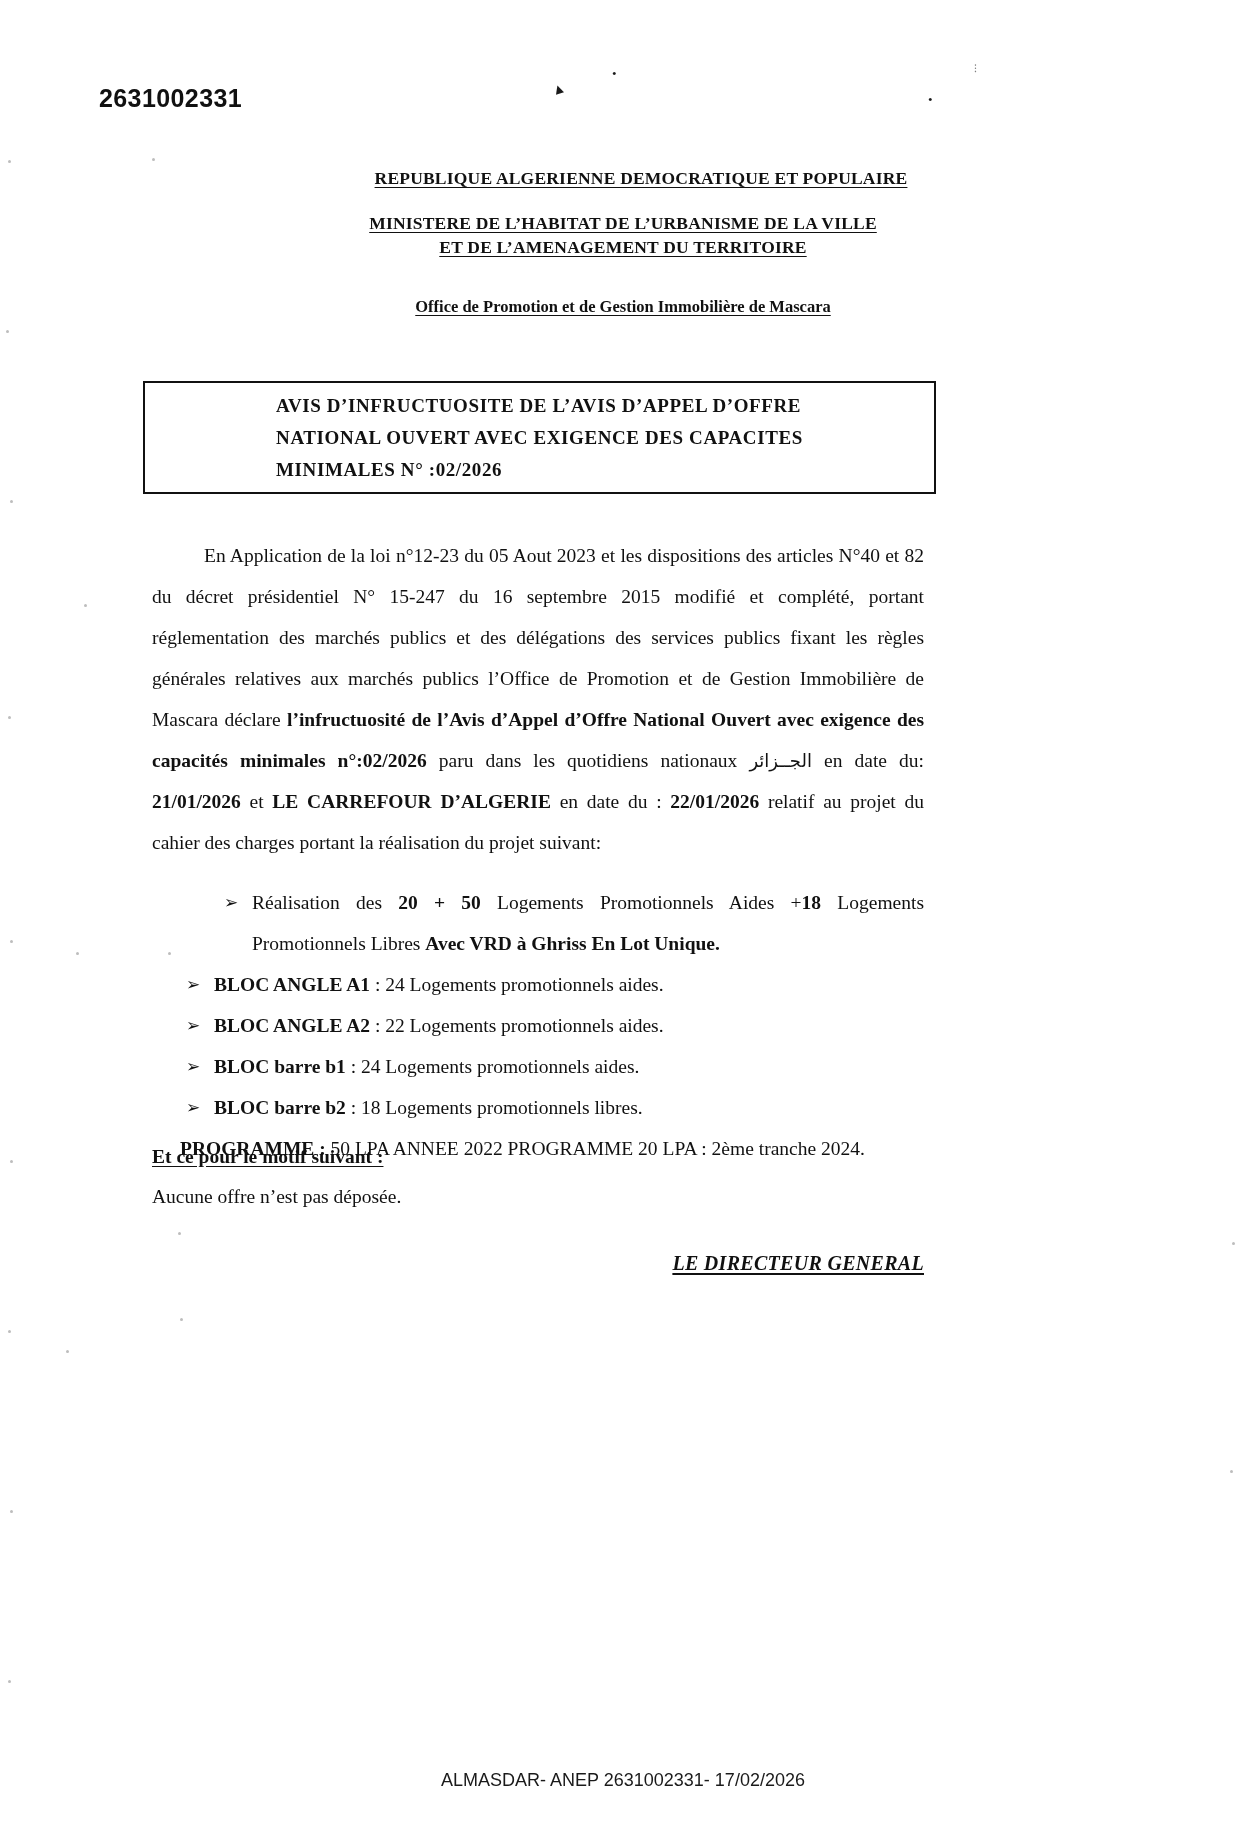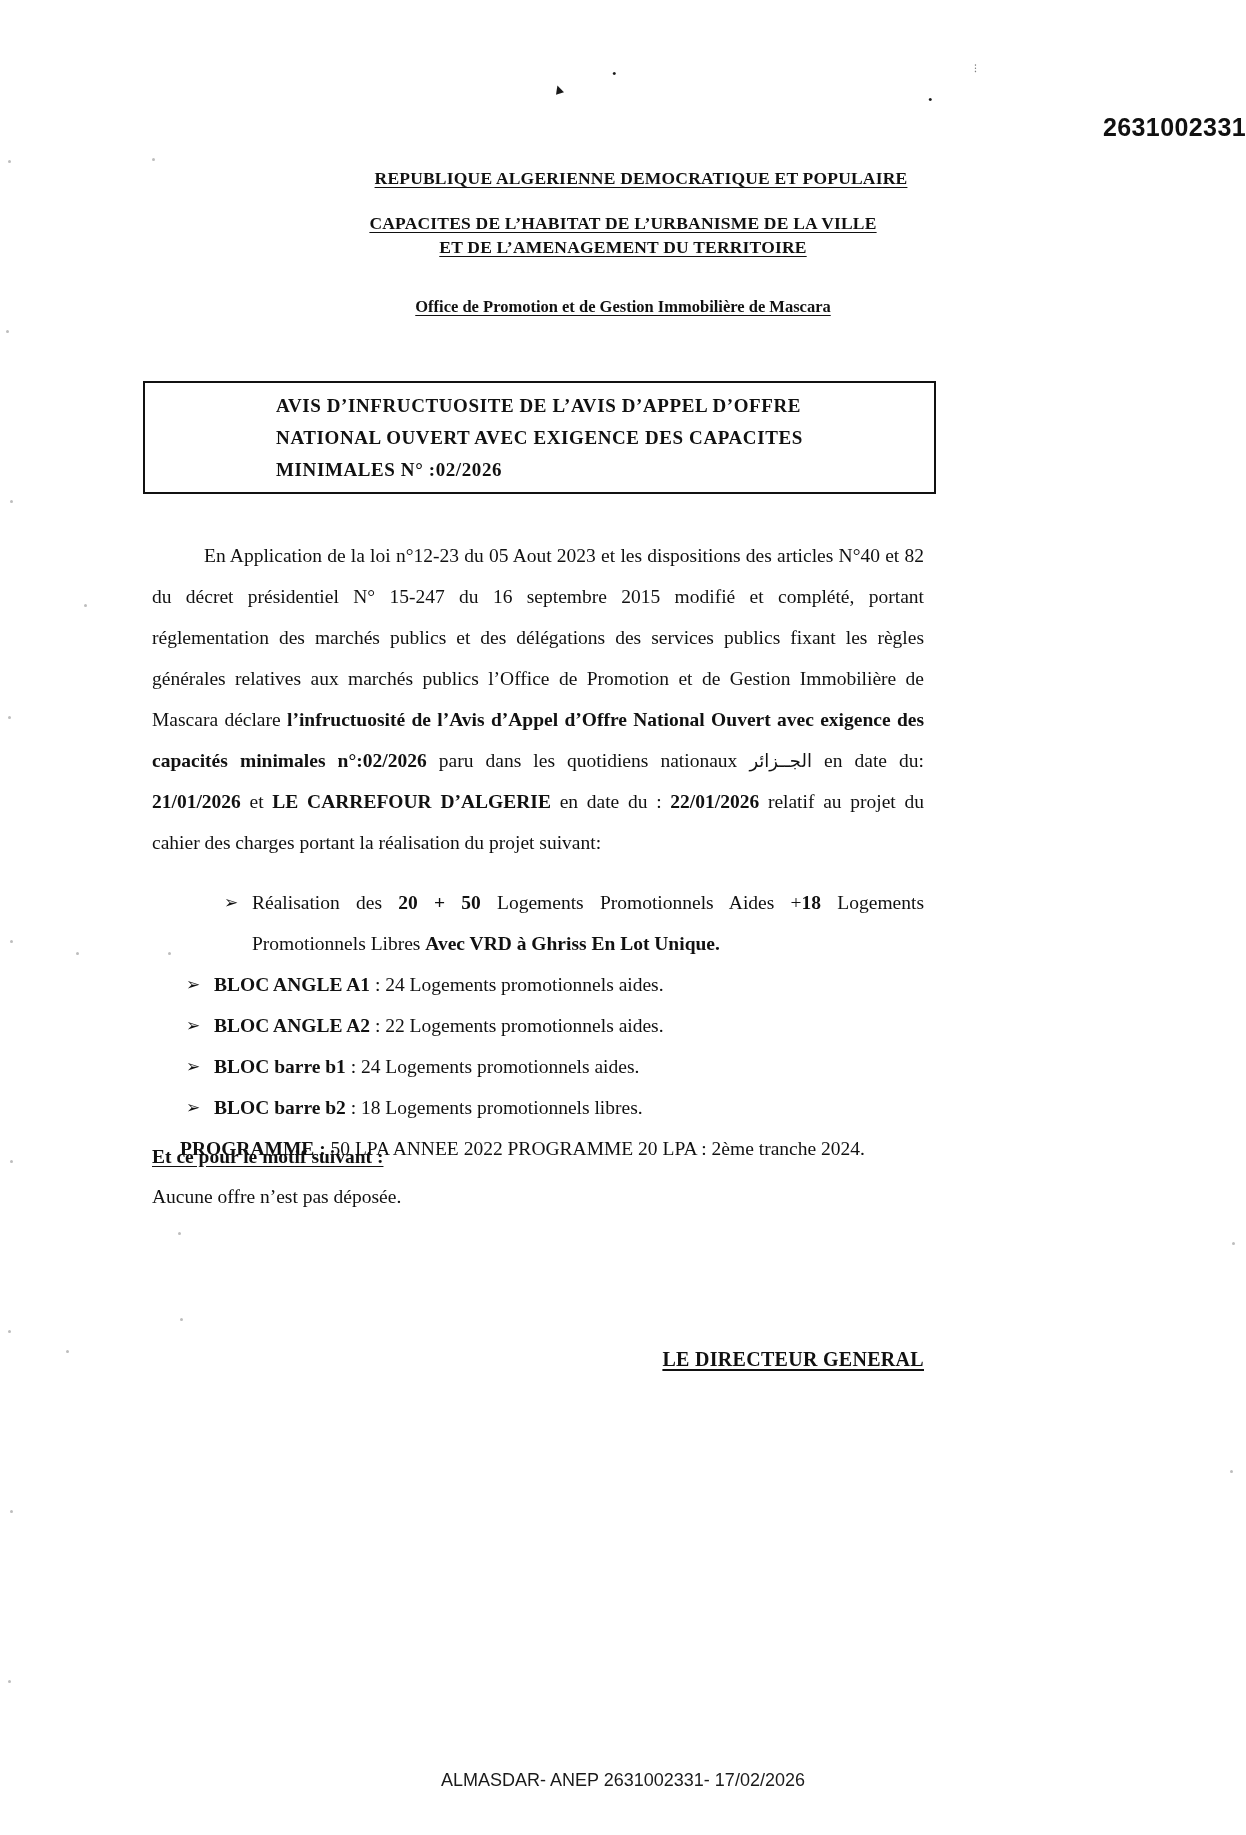--- a/index.html
+++ b/index.html
@@ -25,28 +25,27 @@
     position: absolute;
     background: #bdbdbd;
     border-radius: 50%;
   }
 
   .anep-number {
     position: absolute;
     top: 84px;
     left: 0;
     width: 1246px;
-    text-align: right;
+    text-align: left;
     padding-left: 99px;
     box-sizing: border-box;
     font-family: "Liberation Sans", sans-serif;
     font-weight: bold;
     font-size: 25px;
     letter-spacing: 0.4px;
-    margin-top: 29px;
   }
 
   .mark-a {
     position: absolute;
     left: 554px;
     top: 78px;
     font-size: 17px;
     color: #1a1a1a;
     transform: rotate(-18deg);
   }
@@ -199,26 +198,27 @@
   .motif-text {
     position: absolute;
     left: 152px;
     top: 1186px;
     font-size: 19.5px;
   }
 
   .signature {
     position: absolute;
     right: 322px;
-    top: 1348px;
+    top: 1252px;
     font-size: 20px;
     font-weight: bold;
     text-decoration: underline;
     text-underline-offset: 3px;
     letter-spacing: 0.3px;
+    font-style: italic;
   }
 
   .footer {
     position: absolute;
     left: 0;
     top: 1770px;
     width: 1246px;
     text-align: center;
     font-family: "Liberation Sans", sans-serif;
     font-size: 18px;
@@ -252,21 +252,21 @@
   <div class="mark-a">▴</div>
   <div class="mark-b">•</div>
   <div class="mark-c">⁝</div>
   <div class="mark-d">•</div>
 
   <div class="anep-number">2631002331</div>
 
   <div class="heading-block">
     <div class="h-line1">REPUBLIQUE ALGERIENNE DEMOCRATIQUE ET POPULAIRE</div>
     <div class="h-line2">
-      <span>CAPACITES DE L’HABITAT DE L’URBANISME DE LA VILLE</span><br>
+      <span>MINISTERE DE L’HABITAT DE L’URBANISME DE LA VILLE</span><br>
       <span>ET DE L’AMENAGEMENT DU TERRITOIRE</span>
     </div>
     <div class="h-line3">Office de Promotion et de Gestion  Immobilière de Mascara</div>
   </div>
 
   <div class="title-box">
     <div class="title-text">
       <span>AVIS  D’INFRUCTUOSITE DE L’AVIS D’APPEL D’OFFRE</span><br>
       <span>NATIONAL OUVERT AVEC EXIGENCE DES CAPACITES</span><br>
       <span>MINIMALES N° :02/2026</span>

